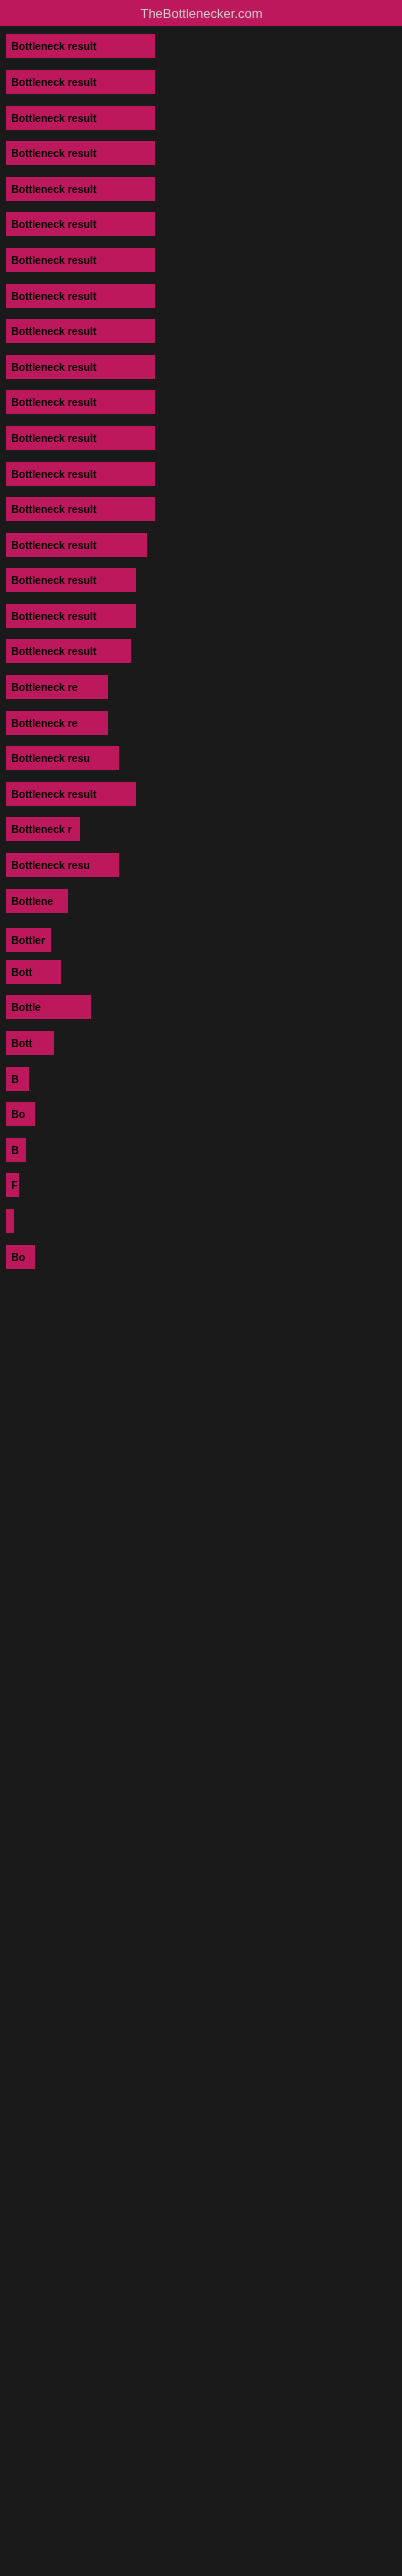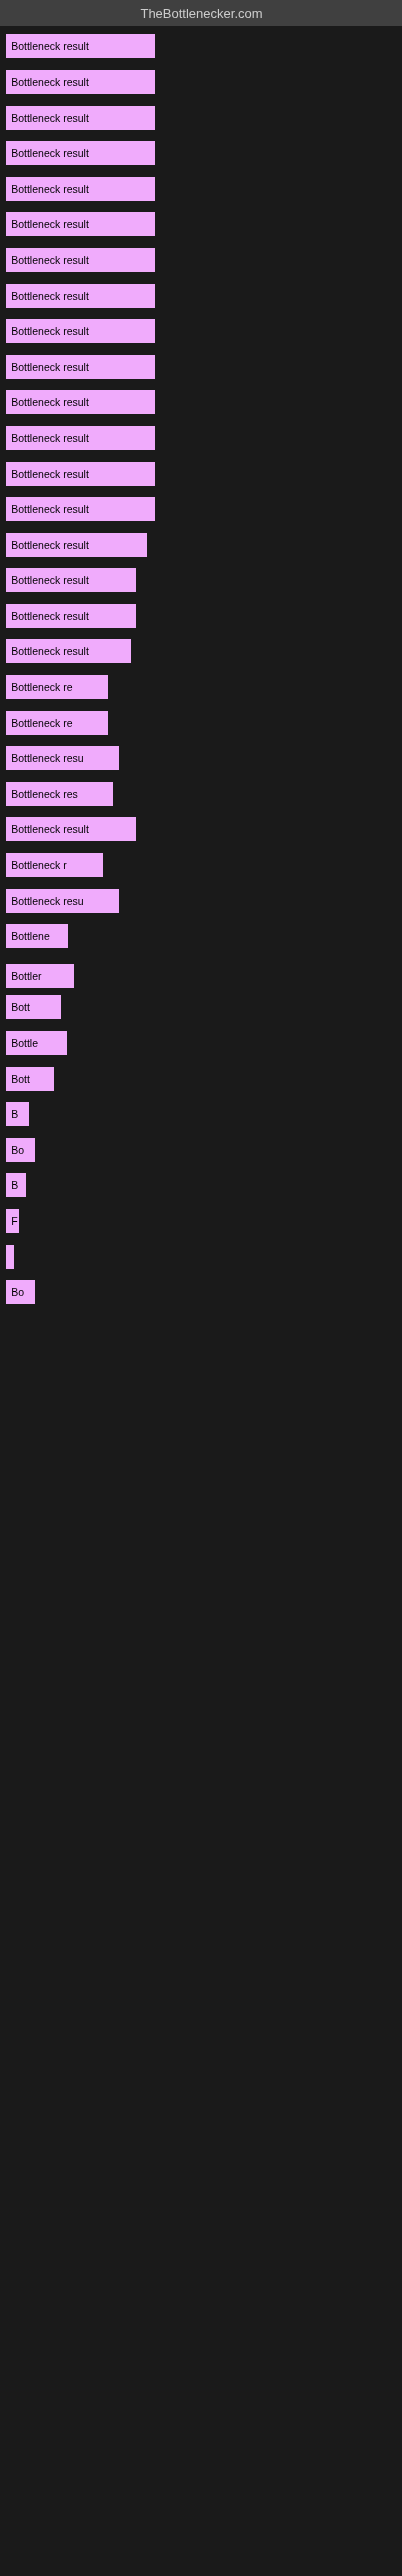--- a/index.html
+++ b/index.html
@@ -12,43 +12,43 @@
       min-height: 2576px;
       background-color: #1a1a1a;
       font-family: Arial, sans-serif;
       position: relative;
     }
     .site-title {
       text-align: center;
       color: #cccccc;
       font-size: 13px;
       padding: 6.4px 0 4.8px 0;
-      background-color: #404040;
+      background-color: #be185d;
     }
     .bars-container {
       padding: 3.2px 6.4px;
       display: flex;
       flex-direction: column;
       gap: 0px;
     }
     .bar-row {
       display: flex;
       align-items: center;
       margin-bottom: 1.6px;
       height: 34px;
     }
     .bar {
-      background-color: #f0abfc;
+      background-color: #be185d;
       height: 24px;
       display: flex;
       align-items: center;
       padding-left: 4.8px;
       font-size: 10.5px;
       color: #000;
-      font-weight: normal;
+      font-weight: bold;
       white-space: nowrap;
       overflow: hidden;
     }
   </style>
 </head>
 <body>
 
 <div class="site-title">
   <span>TheBottlenecker.com</span>
 </div>
@@ -111,42 +111,39 @@
     <div class="bar-row">
       <div class="bar" style="width: 102px;">Bottleneck re</div>
     </div>
     <div class="bar-row">
       <div class="bar" style="width: 102px;">Bottleneck re</div>
     </div>
     <div class="bar-row">
       <div class="bar" style="width: 113px;">Bottleneck resu</div>
     </div>
     <div class="bar-row">
-      <div class="bar" style="width: 107px;">Bottleneck res</div>
-    </div>
-    <div class="bar-row">
       <div class="bar" style="width: 130px;">Bottleneck result</div>
     </div>
     <div class="bar-row">
-      <div class="bar" style="width: 97px; text-align: center;">Bottleneck r</div>
+      <div class="bar" style="width: 74px; text-align: center;">Bottleneck r</div>
     </div>
     <div class="bar-row">
       <div class="bar" style="width: 113px;">Bottleneck resu</div>
     </div>
     <div class="bar-row">
       <div class="bar" style="width: 62px;">Bottlene</div>
     </div>
     <div class="bar-row">
-      <div class="bar" style="width: 68px; margin-top: 8px;">Bottler</div>
+      <div class="bar" style="width: 45px; margin-top: 8px;">Bottler</div>
     </div>
     <div class="bar-row">
       <div class="bar" style="width: 55px;">Bott</div>
     </div>
     <div class="bar-row">
-      <div class="bar" style="width: 61px;">Bottle</div>
+      <div class="bar" style="width: 85px;">Bottle</div>
     </div>
     <div class="bar-row">
       <div class="bar" style="width: 48px;">Bott</div>
     </div>
     <div class="bar-row">
       <div class="bar" style="width: 22.5px;">B</div>
     </div>
     <div class="bar-row">
       <div class="bar" style="width: 29px;">Bo</div>
     </div>

